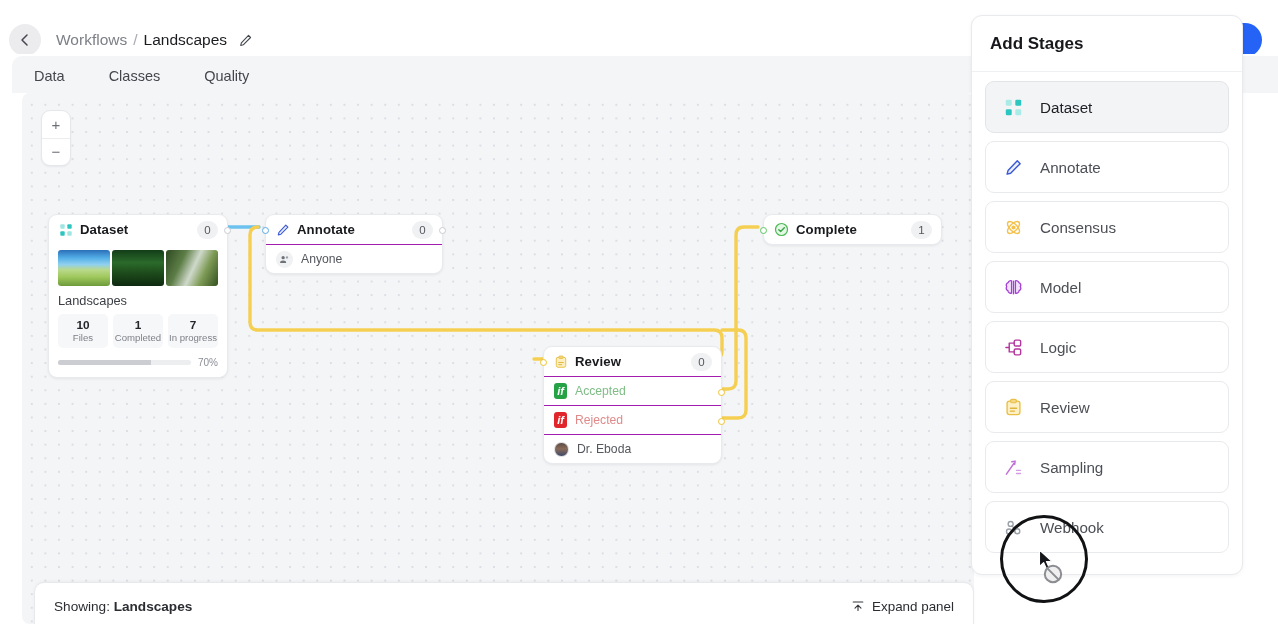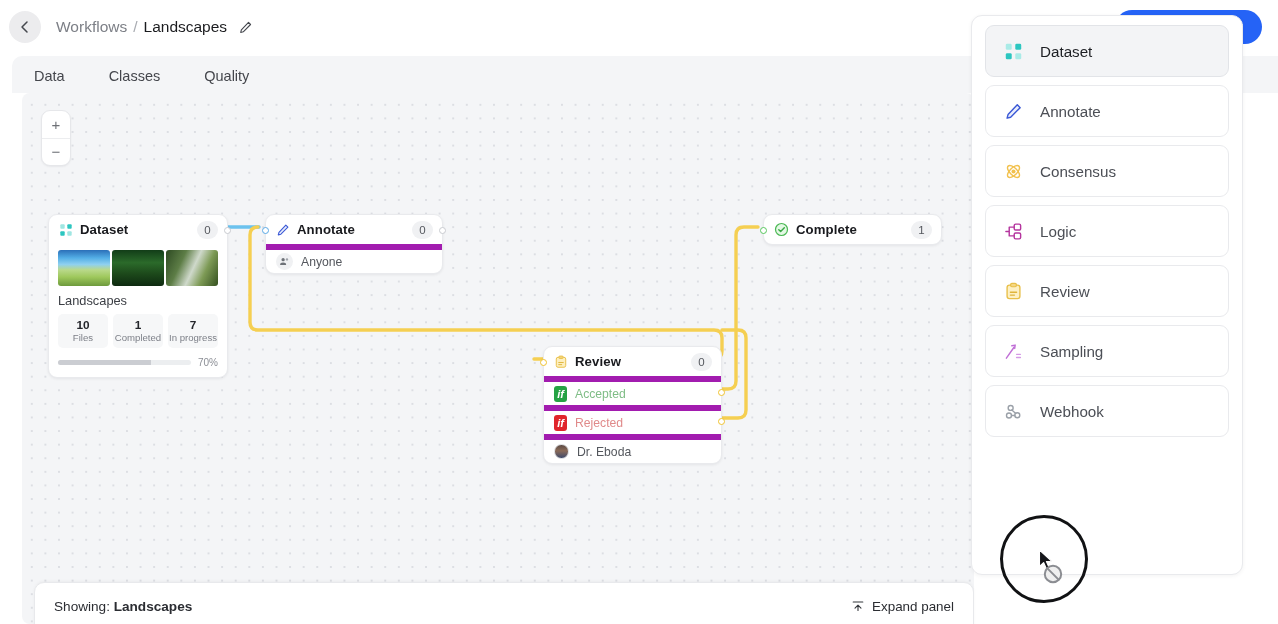--- a/index.html
+++ b/index.html
@@ -6,21 +6,21 @@
   html, body {
     width: 1278px; height: 624px;
     font-family: "Liberation Sans", sans-serif;
     background: #ffffff;
     overflow: hidden;
   }
   body { position: relative; }
 
   
   .header {
-    position: absolute; left: 0; top: 0; width: 1278px; height: 54px;
+    position: absolute; left: 0; top: 13px; width: 1278px; height: 54px;
     background: #ffffff; display: flex; align-items: center;
   }
   .back-btn {
     width: 32px; height: 32px; border-radius: 50%;
     background: #ececee; margin-left: 9px;
     display: flex; align-items: center; justify-content: center;
     cursor: pointer;
   }
   .back-btn svg { display: block; }
   .crumbs {
@@ -109,21 +109,21 @@
     font-size: 13.2px; font-weight: 700; color: #191a1e; margin-left: 7px;
     letter-spacing: .1px;
   }
   .node-count {
     margin-left: auto; min-width: 21px; height: 18px; padding: 0 6px;
     border-radius: 9px; background: #f0f1f3; color: #55585e;
     font-size: 11.5px; display: flex; align-items: center; justify-content: center;
   }
   .node-row {
     height: 29px; display: flex; align-items: center; padding: 0 10px;
-    border-top: 6px solid #a21caf; font-size: 12.2px; color: #54575d;
+    border-top: 1px solid #a21caf; font-size: 12.2px; color: #54575d;
   }
   .node-row .lbl { margin-left: 8px; }
   .port {
     position: absolute; width: 7px; height: 7px; border-radius: 50%;
     background: #fff; border: 1.4px solid #c9cbd0;
   }
   .port.y { border-color: #f0c330; }
   .port.g { border-color: #57c65d; }
   .port.b { border-color: #5aa9e6; }
 
@@ -391,20 +391,21 @@
     <div class="expand">
       <svg width="14" height="14" viewBox="0 0 16 16">
         <path d="M2.5 3.4 h11 M4.6 10.4 L8 7 L11.4 10.4 M8 7 V13.2" fill="none" stroke="#33363b" stroke-width="1.25" stroke-linecap="round" stroke-linejoin="round"></path>
       </svg>
       <span>Expand panel</span>
     </div>
   </div>
 </div>
 
 <div class="sidebar">
+  <div class="sidebar-title">Add Stages</div>
   <div class="stage-list">
 
     <div class="stage selected">
       <svg width="19" height="19" viewBox="0 0 16 16">
         <rect x="1.5" y="1.5" width="5" height="5" rx="1.1" fill="#a9ebe7"></rect>
         <rect x="9.5" y="1.5" width="5" height="5" rx="1.1" fill="#2cc6c0"></rect>
         <rect x="1.5" y="9.5" width="5" height="5" rx="1.1" fill="#2cc6c0"></rect>
         <rect x="9.5" y="9.5" width="5" height="5" rx="1.1" fill="#a9ebe7"></rect>
       </svg>
       <span class="slabel">Dataset</span>
@@ -419,20 +420,28 @@
 
     <div class="stage">
       <svg width="19" height="19" viewBox="0 0 16 16">
         <ellipse cx="8" cy="8" rx="6.4" ry="3.1" fill="none" stroke="#f2c14e" stroke-width="1.2" transform="rotate(45 8 8)"></ellipse>
         <ellipse cx="8" cy="8" rx="6.4" ry="3.1" fill="none" stroke="#f2c14e" stroke-width="1.2" transform="rotate(-45 8 8)"></ellipse>
         <circle cx="8" cy="8" r="1.7" fill="#f2c14e"></circle>
       </svg>
       <span class="slabel">Consensus</span>
     </div>
 
+    <div class="stage">
+      <svg width="19" height="19" viewBox="0 0 16 16">
+        <path d="M6.4 2.4 a2.2 2.2 0 0 0 -2.9 1.5 a2.2 2.2 0 0 0 -1.2 3.4 a2.2 2.2 0 0 0 1 3.4 a2.3 2.3 0 0 0 3.1 2 Z" fill="#f2e1fb" stroke="#a23fd4" stroke-width="1.1" stroke-linejoin="round"></path>
+        <path d="M9.6 2.4 a2.2 2.2 0 0 1 2.9 1.5 a2.2 2.2 0 0 1 1.2 3.4 a2.2 2.2 0 0 1 -1 3.4 a2.3 2.3 0 0 1 -3.1 2 Z" fill="#f2e1fb" stroke="#a23fd4" stroke-width="1.1" stroke-linejoin="round"></path>
+        <path d="M8 2.2 V13.8" stroke="#a23fd4" stroke-width="1.1"></path>
+      </svg>
+      <span class="slabel">Model</span>
+    </div>
 
     <div class="stage">
       <svg width="19" height="19" viewBox="0 0 16 16">
         <rect x="8.6" y="1.8" width="5.4" height="5" rx="1.2" fill="none" stroke="#b5359e" stroke-width="1.2"></rect>
         <rect x="8.6" y="9.2" width="5.4" height="5" rx="1.2" fill="none" stroke="#b5359e" stroke-width="1.2"></rect>
         <path d="M1.6 8 H4.4 M4.4 8 V4.3 H8.6 M4.4 8 V11.7 H8.6" fill="none" stroke="#b5359e" stroke-width="1.2" stroke-linecap="round" stroke-linejoin="round"></path>
       </svg>
       <span class="slabel">Logic</span>
     </div>
 

